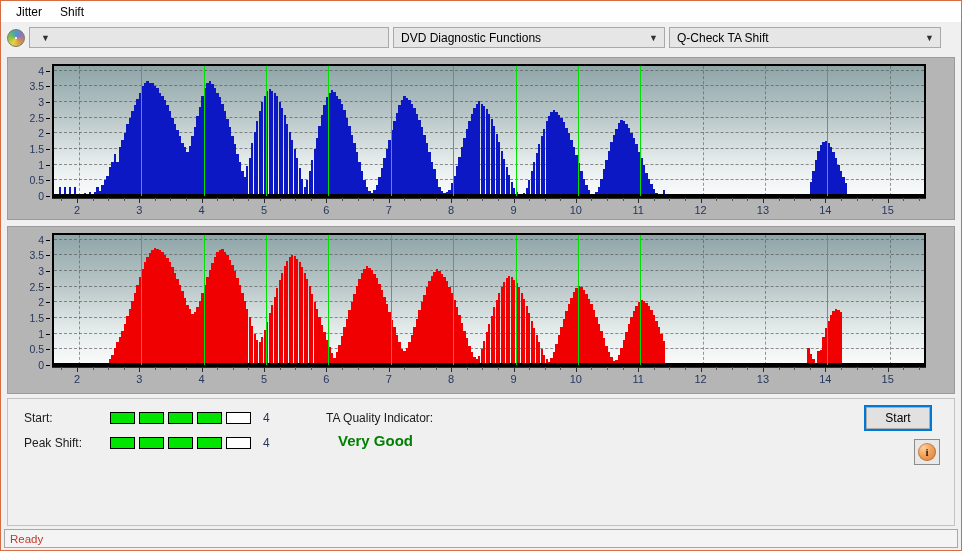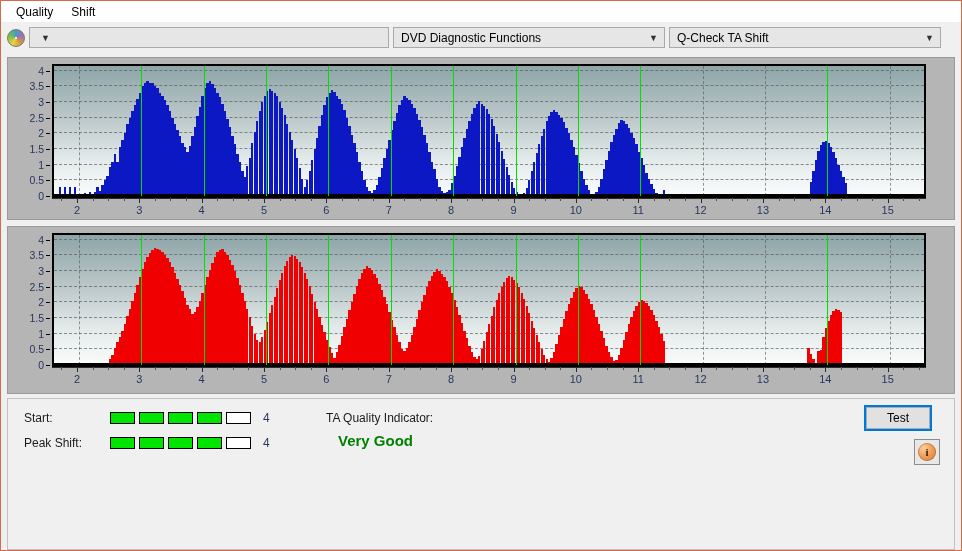--- a/index.html
+++ b/index.html
@@ -174,21 +174,21 @@
   }
   .status-text { font-size:11.5px; color:#c0392b; }
 </style>
 </head>
 <body>
 
 <div class="window">
 
 
   <div class="menubar">
-    <div class="menu-item">Quality</div>
+    <div class="menu-item">Jitter</div>
     <div class="menu-item">Shift</div>
   </div>
 
   <div class="toolbar">
     <div class="drive-icon"></div>
     <div class="select sel-drive">
       <span class="chev">▼</span>
     </div>
     <div class="select sel-func">
       <span class="label">DVD Diagnostic Functions</span>
@@ -984,19 +984,22 @@
           <span class="seg on"></span>
           <span class="seg on"></span>
           <span class="seg"></span>
         </span>
       <span class="meter-val">4</span>
     </div>
 
     <div class="ta-label" style="left:318px; top:12px;">TA Quality Indicator:</div>
     <div class="ta-value" style="left:330px; top:33px;">Very Good</div>
 
-    <div class="start-btn">Test</div>
+    <div class="start-btn">Start</div>
     <div class="info-btn">
       <span class="info-glyph">i</span>
     </div>
   </div>
 
+  <div class="statusbar">
+    <span class="status-text">Ready</span>
+  </div>
 </div>
 
 </body></html>

